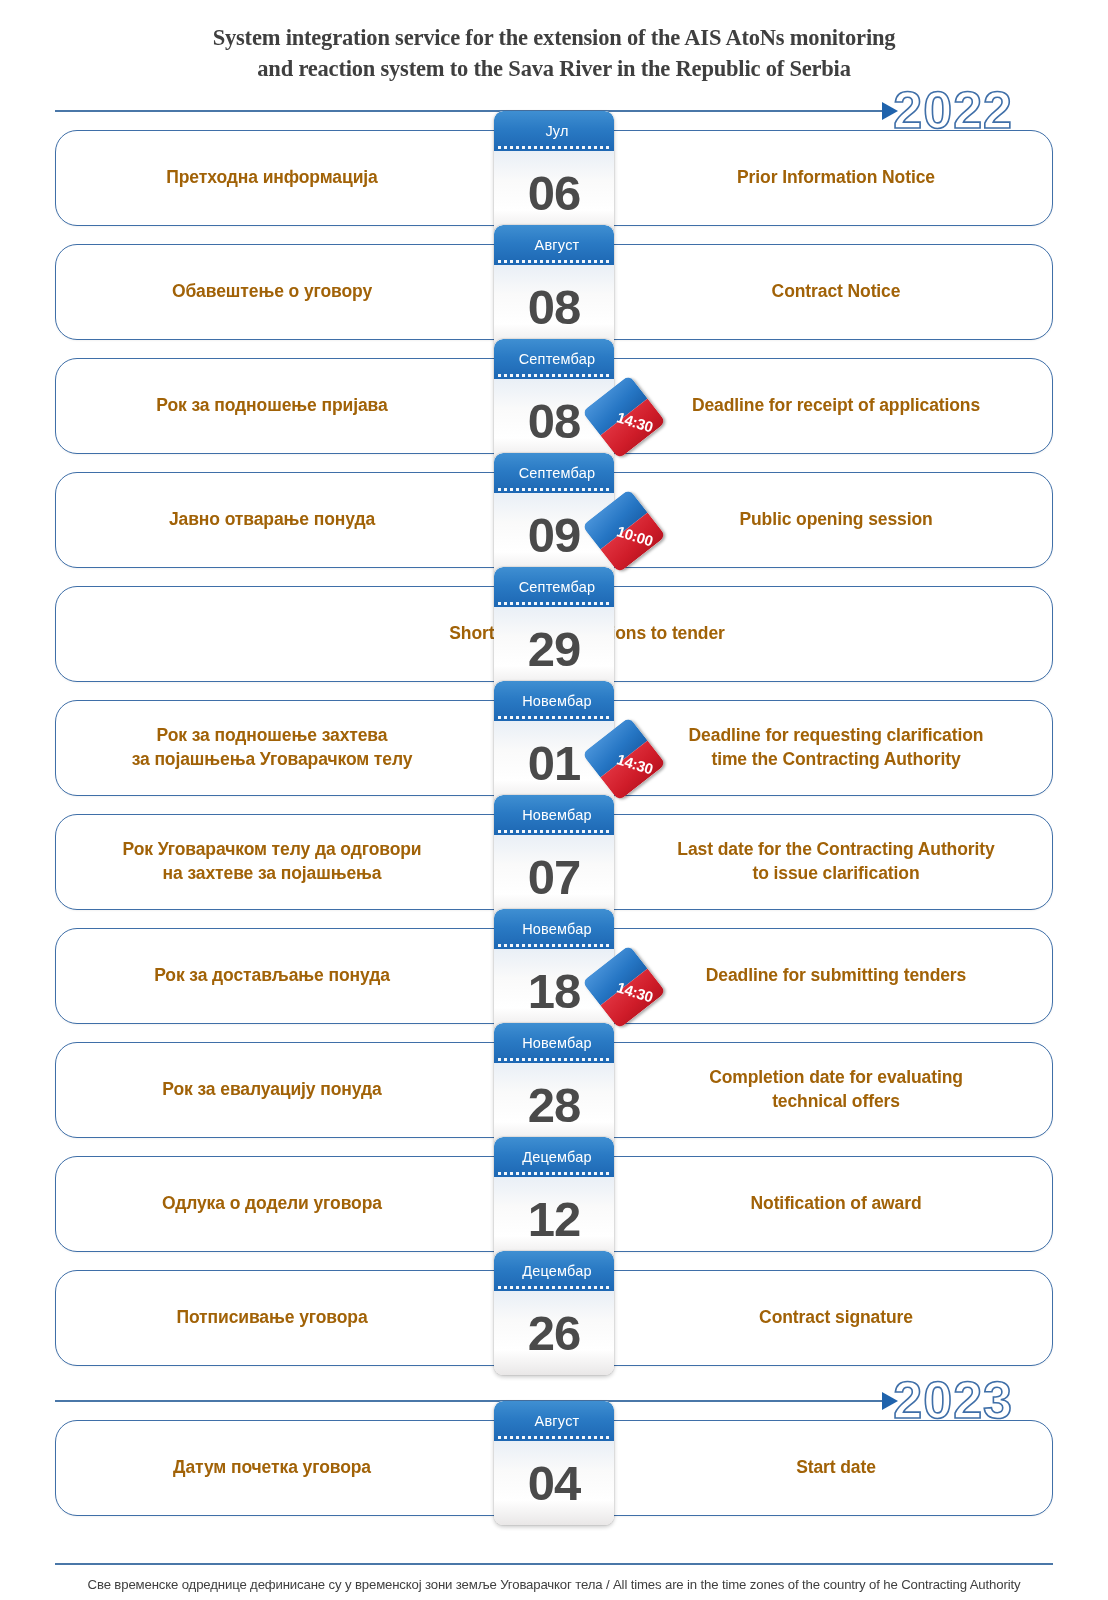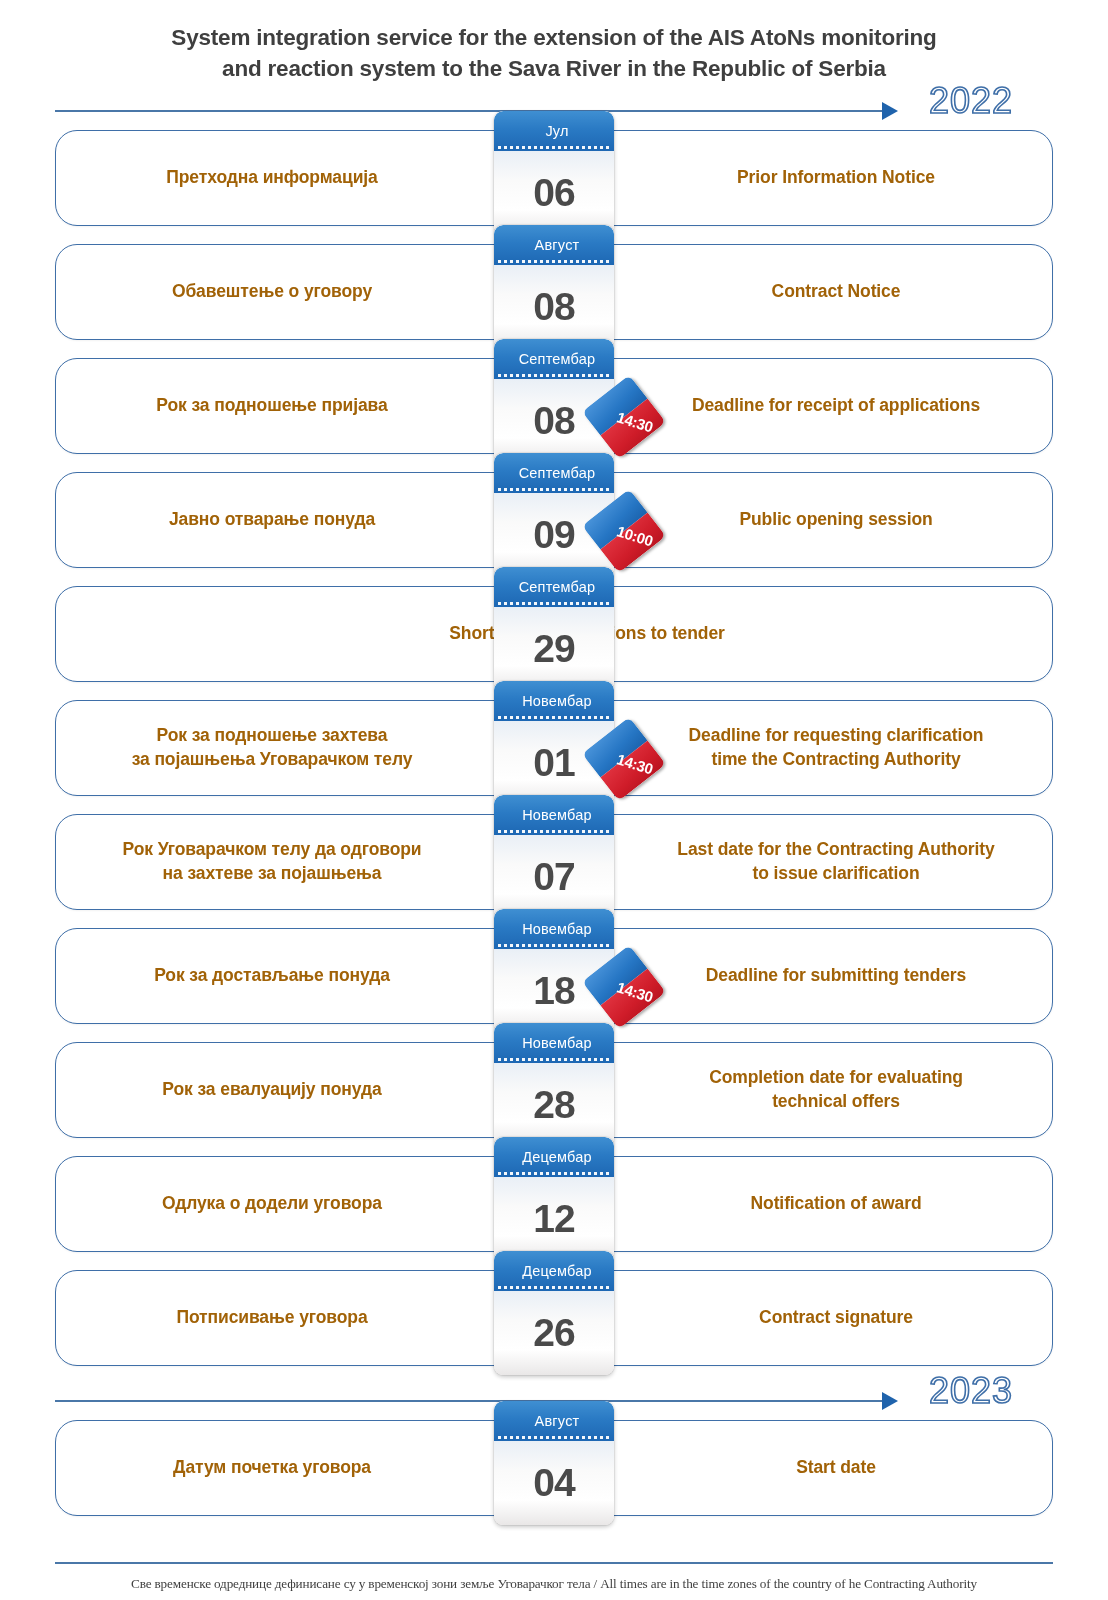--- a/index.html
+++ b/index.html
@@ -17,21 +17,21 @@
   .title-block {
     padding-top: 22px;
     text-align: center;
   }
   .title-line {
     font-size: 22.5px;
     font-weight: bold;
     color: #3f3f3f;
     letter-spacing: -0.2px;
     line-height: 1.38;
-    font-family: Liberation Sans, sans-serif;
+    font-family: Liberation Serif, serif;
   }
 
   
   .year-rule {
     position: relative;
     height: 40px;
     margin-top: 6px;
   }
   .year-rule .rule-line {
     position: absolute;
@@ -47,22 +47,22 @@
     top: 12px;
     width: 0; height: 0;
     border-top: 9px solid transparent;
     border-bottom: 9px solid transparent;
     border-left: 16px solid #1f63ac;
   }
   .year-rule .year-label {
     position: absolute;
     right: 95px;
     top: -10px;
-    font-size: 36px;
-    font-weight: normal;
+    font-size: 52px;
+    font-weight: bold;
     letter-spacing: 1px;
     color: transparent;
     -webkit-text-stroke: 1.6px #3f6fa8;
     font-family: "Liberation Sans", sans-serif;
   }
 
   
   .timeline { position: relative; }
 
   .row {
@@ -124,21 +124,21 @@
     left: 4px; right: 4px; bottom: 2px;
     height: 3px;
     background-image: repeating-linear-gradient(90deg,#ffffff 0 3px, transparent 3px 6px);
     opacity: 0.95;
   }
   .cal-day {
     height: 84px;
     display: flex;
     align-items: center;
     justify-content: center;
-    font-size: 39px;
+    font-size: 49px;
     font-weight: bold;
     color: #4a4a4a;
     letter-spacing: -1px;
     background: linear-gradient(180deg,#e9eff6 0%,#fafafa 35%,#ffffff 70%,#e9e7e7 100%);
     font-family: "Liberation Sans", sans-serif;
   }
 
   
   .time-badge {
     position: absolute;
@@ -184,21 +184,21 @@
     height: 2px;
     background: #4a77a8;
     margin: 0 55px 12px 55px;
   }
   .footer-text {
     text-align: center;
     font-size: 13.2px;
     color: #3f3f3f;
     letter-spacing: -0.15px;
     padding: 0 6px;
-    font-family: Liberation Serif, serif;
+    font-family: Liberation Sans, sans-serif;
   }
 </style>
 </head>
 <body>
 
 <div class="title-block">
   <div class="title-line">System integration service for the extension of the AIS AtoNs monitoring</div>
   <div class="title-line">and reaction system to the Sava River in the Republic of Serbia</div>
 </div>
 

